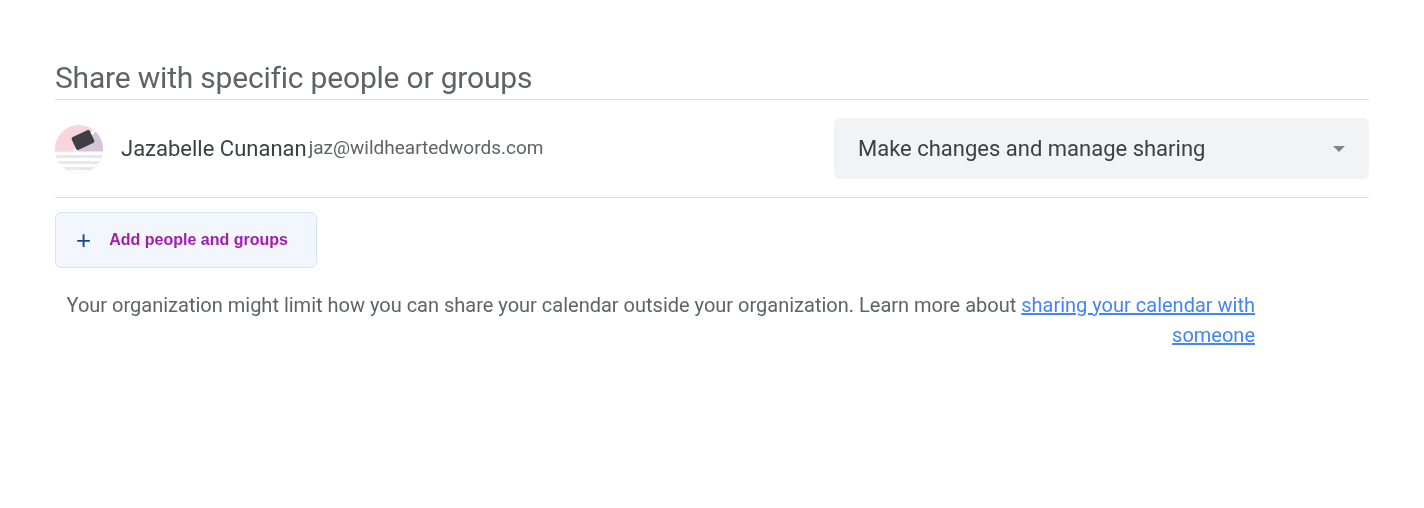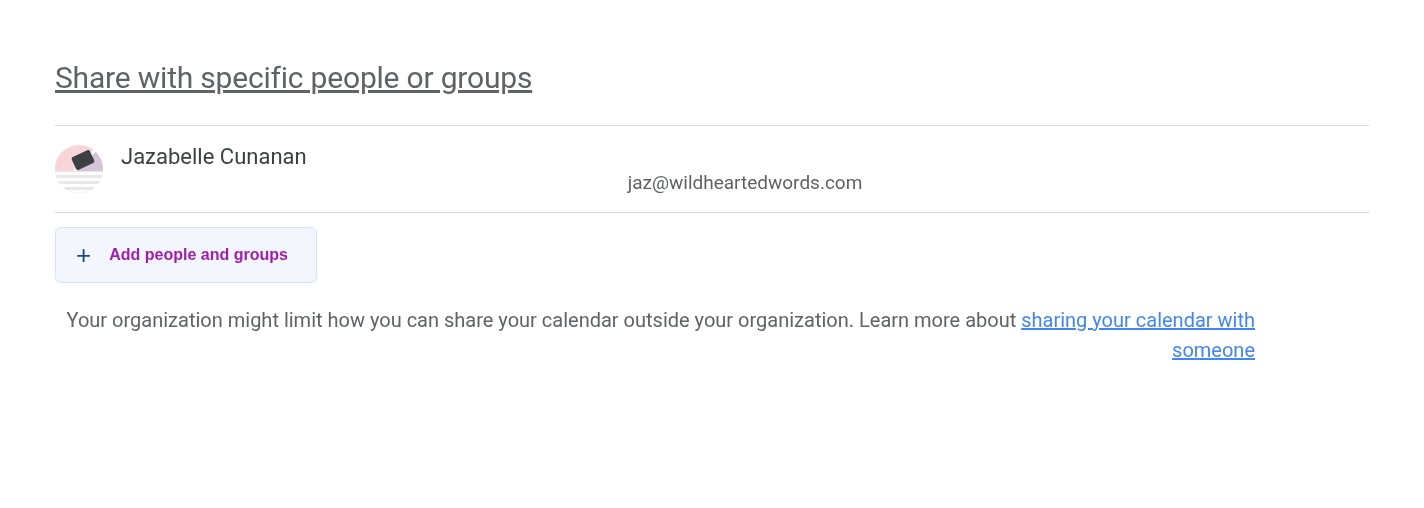--- a/index.html
+++ b/index.html
@@ -10,23 +10,22 @@
     body {
       font-family: 'Google Sans', Roboto, Arial, sans-serif;
       background: #ffffff;
       padding: 60px 55px;
       width: 1424px;
     }
     .section-title {
       font-size: 30px;
       font-weight: 400;
       color: #5f6368;
-      margin-bottom: 30px;
+      margin-bottom: 4px;
       letter-spacing: -0.2px;
-      text-decoration: underline;
     }
     .divider {
       border: none;
       border-top: 1px solid #dadce0;
       margin: 0;
     }
     .person-row {
       display: flex;
       align-items: center;
       padding: 18px 0;
@@ -57,21 +56,20 @@
       position: absolute;
       bottom: 0;
       left: 0;
       width: 100%;
       height: 22px;
       background: repeating-linear-gradient(0deg, #ffffff, #ffffff 3px, #e8e8e8 3px, #e8e8e8 6px);
     }
     .person-info {
       flex: 1;
       display: flex;
-      flex-direction: column;
       gap: 2px;
     }
     .person-name {
       font-size: 22px;
       color: #3c4043;
       font-weight: 400;
     }
     .person-email {
       font-size: 19px;
       color: #5f6368;
@@ -145,20 +143,24 @@
 <h2 class="section-title">Share with specific people or groups</h2>
 
 <hr class="divider">
 
 <div class="person-row">
   <div class="avatar"></div>
   <div class="person-info">
     <span class="person-name">Jazabelle Cunanan</span>
     <span class="person-email">jaz@wildheartedwords.com</span>
   </div>
+  <div class="permission-select">
+    <span class="permission-label">Make changes and manage sharing</span>
+    <span class="chevron-icon"></span>
+  </div>
 </div>
 
 <hr class="divider">
 
 <button class="add-button">
   <span class="plus-icon">+</span>
   <span class="add-button-label">Add people and groups</span>
 </button>
 
 <p class="info-text">

